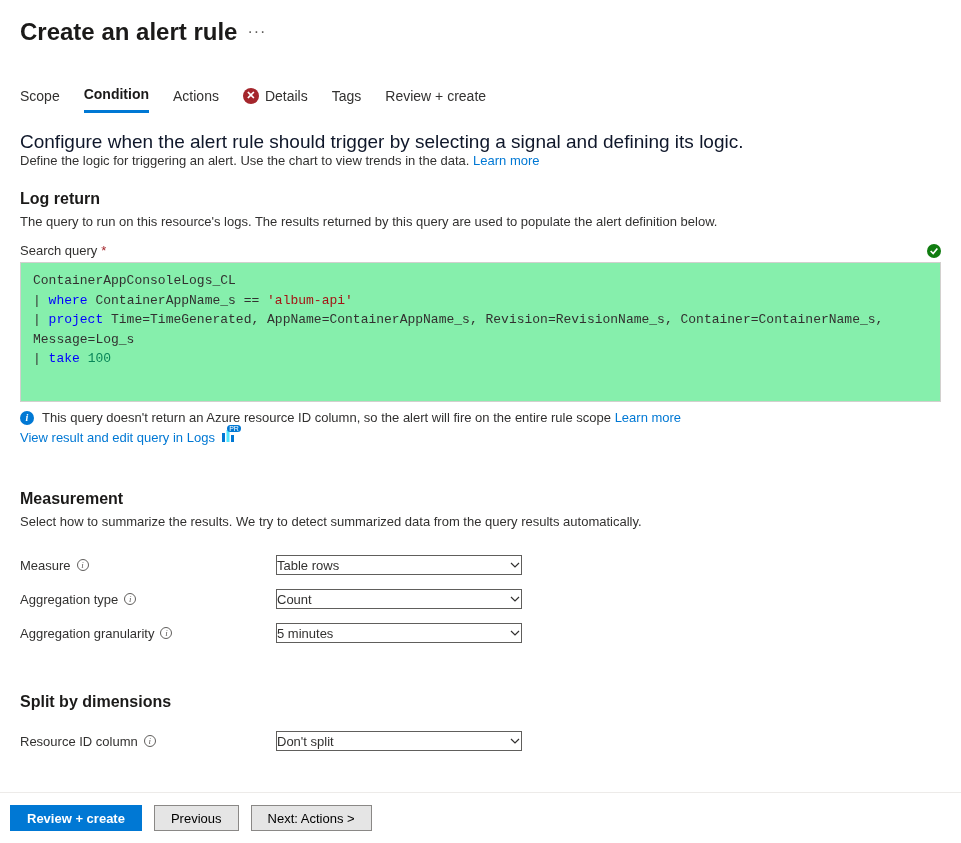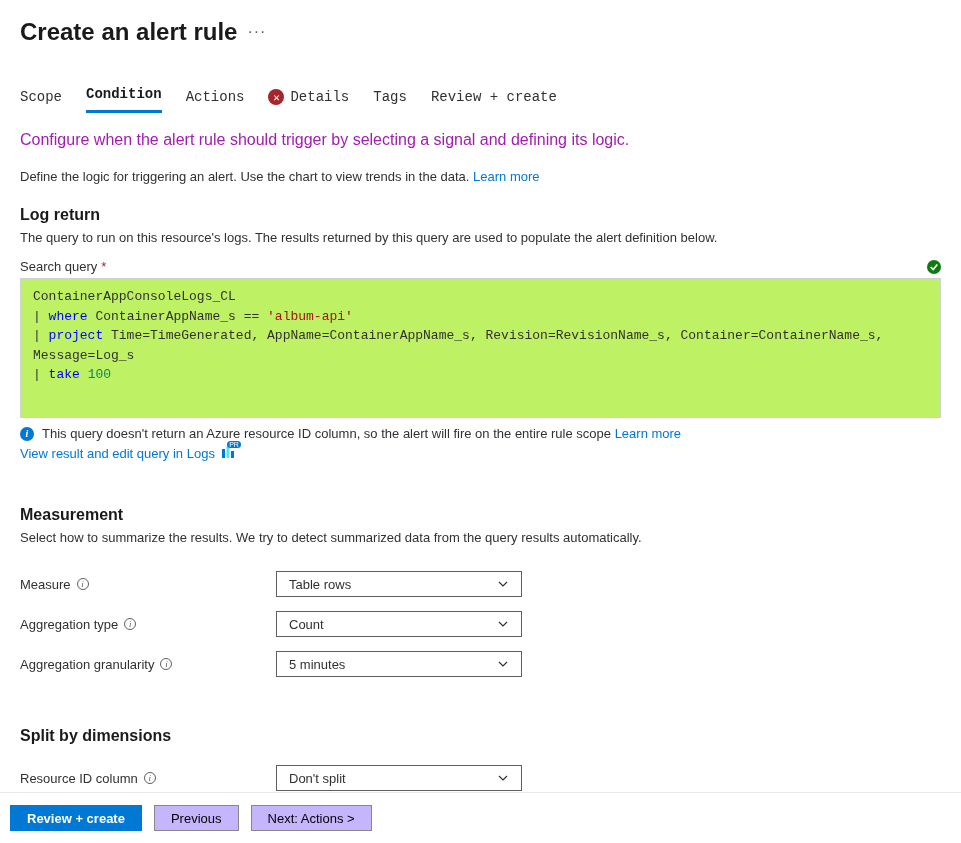--- a/index.html
+++ b/index.html
@@ -1,54 +1,54 @@
 <!DOCTYPE html>
 <html><head>
 <meta charset="utf-8">
 <style>
 * { box-sizing: border-box; margin: 0; padding: 0; }
 body { font-family: "Segoe UI", -apple-system, sans-serif; font-size: 13px; color: #323130; background: #fff; width: 961px; height: 843px; position: relative; overflow: hidden; }
 .header { padding: 18px 36px 10px 20px; display: flex; align-items: center; gap: 10px; }
 .page-title { font-size: 24px; font-weight: 600; color: #1b1a19; }
 .ellipsis-icon { color: #605e5c; font-size: 16px; cursor: pointer; letter-spacing: 1px; }
 .tabs { display: flex; gap: 24px; padding: 0 20px; margin-top: 30px; margin-bottom: 18px; }
-.tab { font-size: 14px; color: #323130; padding-bottom: 8px; cursor: pointer; display: flex; align-items: flex-end; gap: 6px; font-family: Liberation Mono, monospace; }
+.tab { font-size: 14px; color: #323130; padding-bottom: 8px; cursor: pointer; display: flex; align-items: center; gap: 6px; }
 .tab.active { font-weight: 600; border-bottom: 3px solid #0078d4; color: #1b1a19; }
 .tab-error-icon { width: 16px; height: 16px; background: #a4262c; border-radius: 50%; display:inline-flex; align-items:center; justify-content:center; color:#fff; font-size:11px; font-weight:bold; }
 .content { padding: 0 20px; overflow-y: auto; height: 660px; }
-.intro-text { font-size: 16px; color: #a21caf; margin-bottom: 20px; }
+.intro-text { font-size: 19px; color: #0f172a; }
 .help-row { font-size: 13px; color: #323130; margin-bottom: 22px; }
 .link { color: #0078d4; cursor: pointer; }
 .section-title { font-size: 16px; font-weight: 600; color: #1b1a19; margin-bottom: 6px; }
 .section-desc { font-size: 13px; color: #323130; margin-bottom: 14px; }
 .field-label-row { display: flex; align-items: center; justify-content: space-between; margin-bottom: 4px; }
 .field-label { font-size: 13px; color: #323130; }
 .required { color: #a4262c; margin-left: 4px; }
 .check-ok { color:#107c10; width:14px; height:14px; border-radius:50%; background:#107c10; display:inline-flex; align-items:center; justify-content:center; }
 .check-ok svg { width:10px; height:10px; }
-.query-editor { border:1px solid #d2d0ce; border-top:1px solid #d2d0ce; font-family: Consolas, "Courier New", monospace; font-size: 13px; padding: 8px 12px; line-height:1.5; min-height: 140px; background:#bef264; }
+.query-editor { border:1px solid #d2d0ce; border-top:1px solid #d2d0ce; font-family: Consolas, "Courier New", monospace; font-size: 13px; padding: 8px 12px; line-height:1.5; min-height: 140px; background:#86efac; }
 .kw { color:#0000ff; }
 .str { color:#a31515;margin-top:44px; }
 .num { color:#098658; }
 .info-bar { display:flex; align-items:center; gap:8px; margin-top:8px; font-size:13px; }
 .info-i { width:14px; height:14px; border-radius:50%; background:#0078d4; color:#fff; display:inline-flex; align-items:center; justify-content:center; font-size:10px; font-weight:bold; font-style:italic; font-family:serif; }
 .view-result-row { margin-top:4px; display:flex; align-items:center; gap:6px; }
 .logs-icon { display:inline-block; position:relative; }
 .logs-icon svg { width:14px; height:14px; }
 .logs-badge { position:absolute; top:-4px; right:-6px; background:#0078d4; color:#fff; border-radius:6px; font-size:7px; padding:0 2px; }
 .form-row { display:flex; align-items:center; margin-bottom:14px; }
 .form-label { width:256px; font-size:13px; color:#323130; display:flex; align-items:center; gap:6px; }
 .info-o { width:12px; height:12px; border:1px solid #605e5c; border-radius:50%; display:inline-flex; align-items:center; justify-content:center; font-size:9px; color:#605e5c; font-style:italic; font-family:serif; }
-.select { width:246px; height:26px; border:1px solid #605e5c; background:#fff; font-size:13px; padding:0 12px; display:flex; align-items:center; justify-content:space-between; cursor:pointer; }
+.select { width:246px; height:20px; border:1px solid #605e5c; background:#fff; font-size:13px; padding:0 0; display:flex; align-items:center; justify-content:space-between; cursor:pointer; }
 .chev { display:inline-flex; }
 .chev svg { width:12px; height:12px; stroke:#323130; }
 .spacer-lg { height:36px; }
 .section-block { margin-bottom: 8px; }
 .footer { position:absolute; bottom:0; left:0; right:0; border-top:1px solid #edebe9; padding:12px 10px; display:flex; gap:12px; background:#fff; }
-.btn { height:26px; padding:0 16px; font-size:13px; border:1px solid #8a8886; background:#c4b5fd; cursor:pointer; display:inline-flex; align-items:center; justify-content:center; }
+.btn { height:26px; padding:0 16px; font-size:13px; border:1px solid #8a8886; background:#e5e5e5; cursor:pointer; display:inline-flex; align-items:center; justify-content:center; }
 .btn.primary { background:#0078d4; color:#fff; border-color:#0078d4; font-weight:600; min-width:130px; }
 </style>
 </head>
 <body>
 
 <div class="header">
   <span class="page-title">Create an alert rule</span>
   <span class="ellipsis-icon">···</span>
 </div>
 

